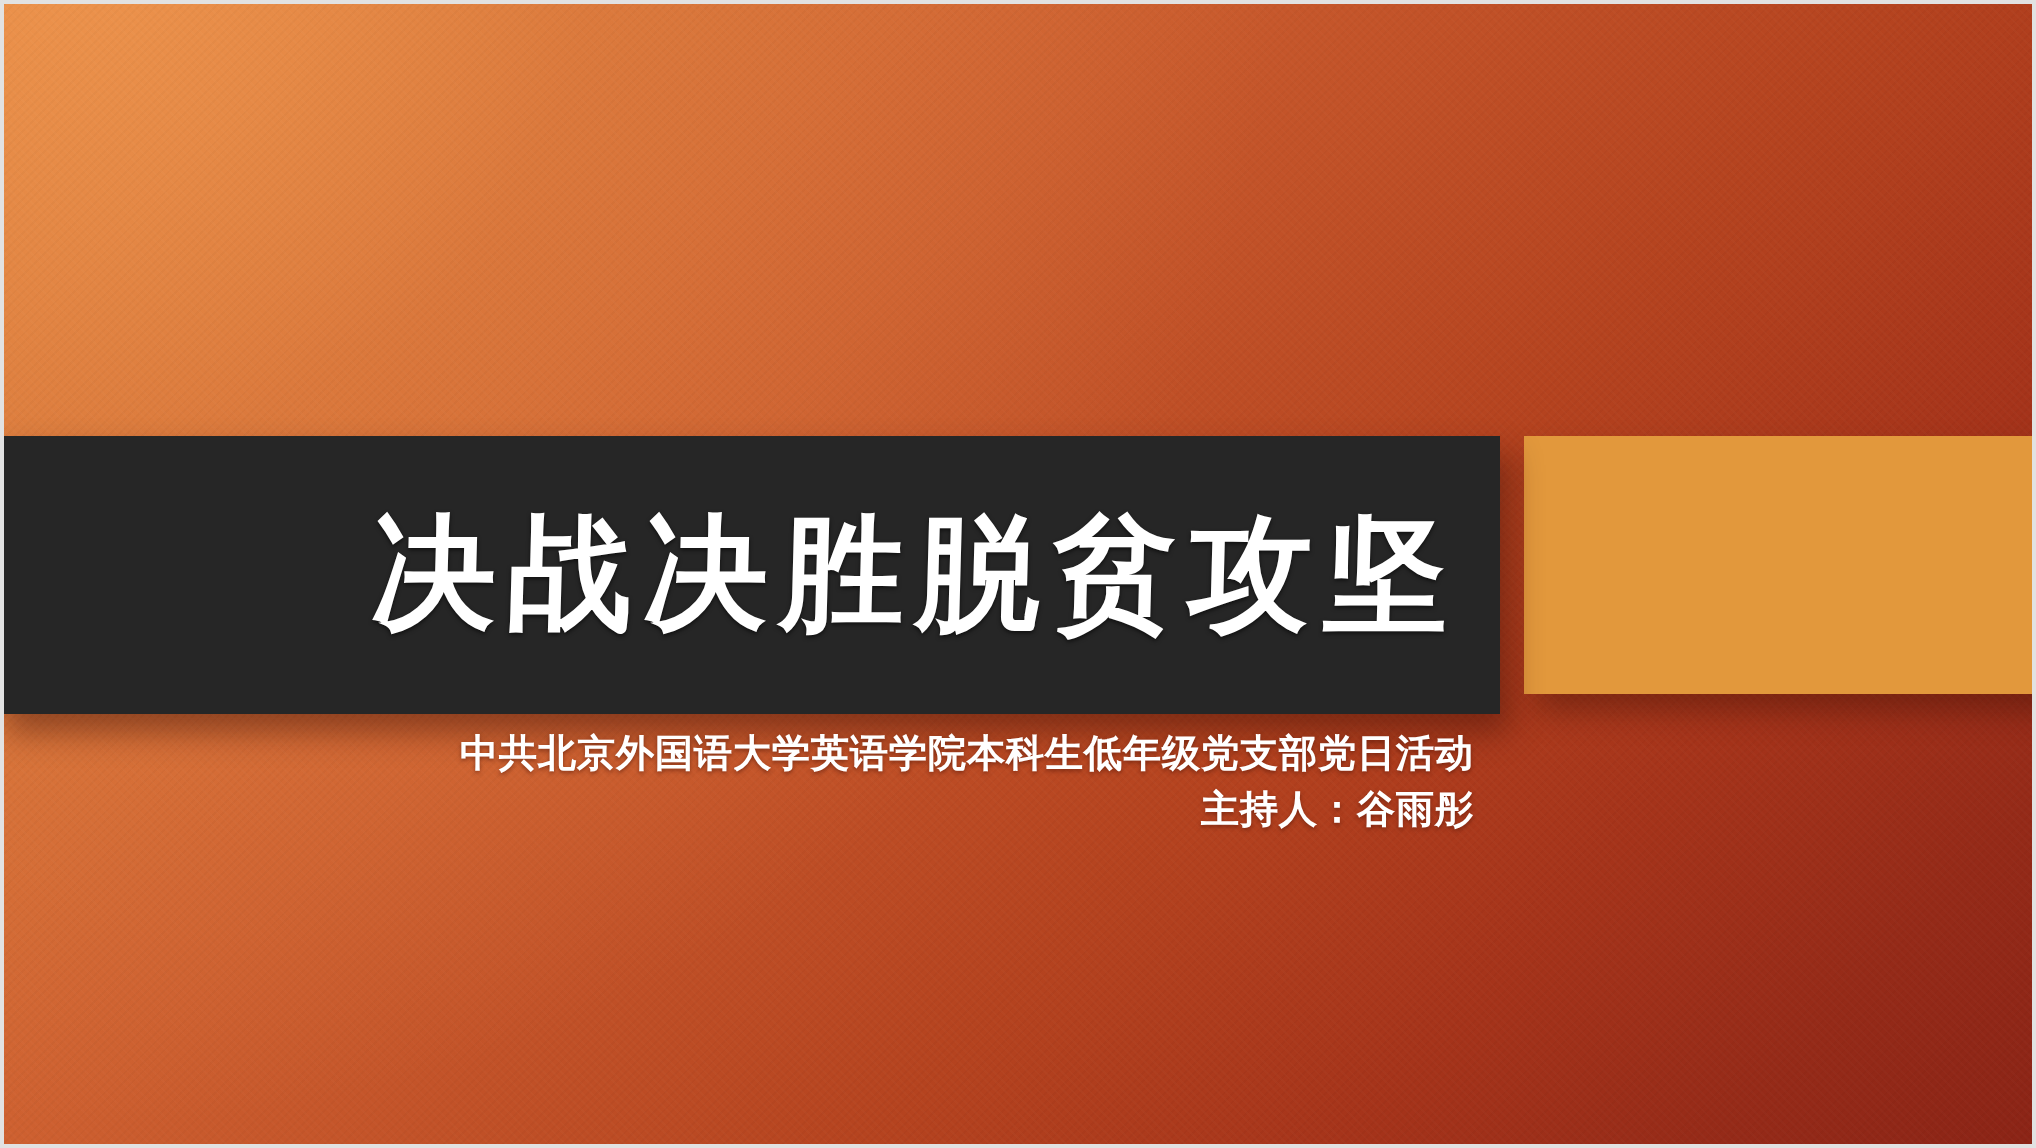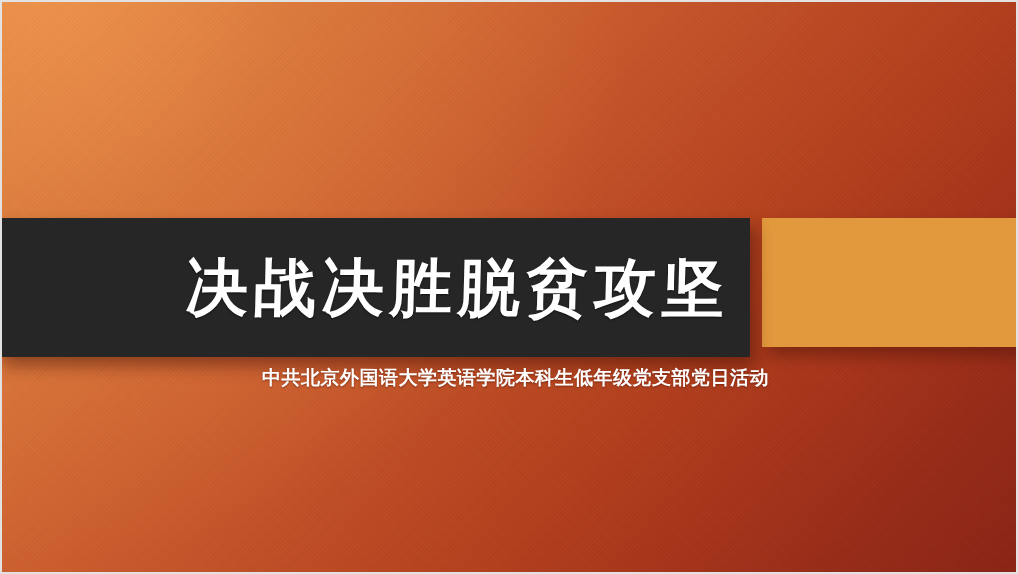--- a/index.html
+++ b/index.html
@@ -111,21 +111,20 @@
   }
 
   
   .subtitle-block {
     position: absolute;
     left: 0;
     top: 362px;
     width: 735px;
     text-align: right;
     color: #ffffff;
-    margin-left: 32px;
   }
 
   .subtitle-line {
     font-family: "Liberation Serif", "DejaVu Serif", serif;
     font-size: 19px;
     font-weight: 700;
     letter-spacing: 0.5px;
     line-height: 28px;
     white-space: nowrap;
     text-shadow: 0 1px 2px rgba(80, 20, 8, 0.55);
@@ -141,15 +140,16 @@
   <div class="bg-texture"></div>
 
   <div class="accent-block"></div>
 
   <div class="title-bar">
     <div class="title-text">决战决胜脱贫攻坚</div>
   </div>
 
   <div class="subtitle-block">
     <div class="subtitle-line">中共北京外国语大学英语学院本科生低年级党支部党日活动</div>
+    <div class="subtitle-line">主持人：谷雨彤</div>
   </div>
 
 </div>
 
 </body></html>

